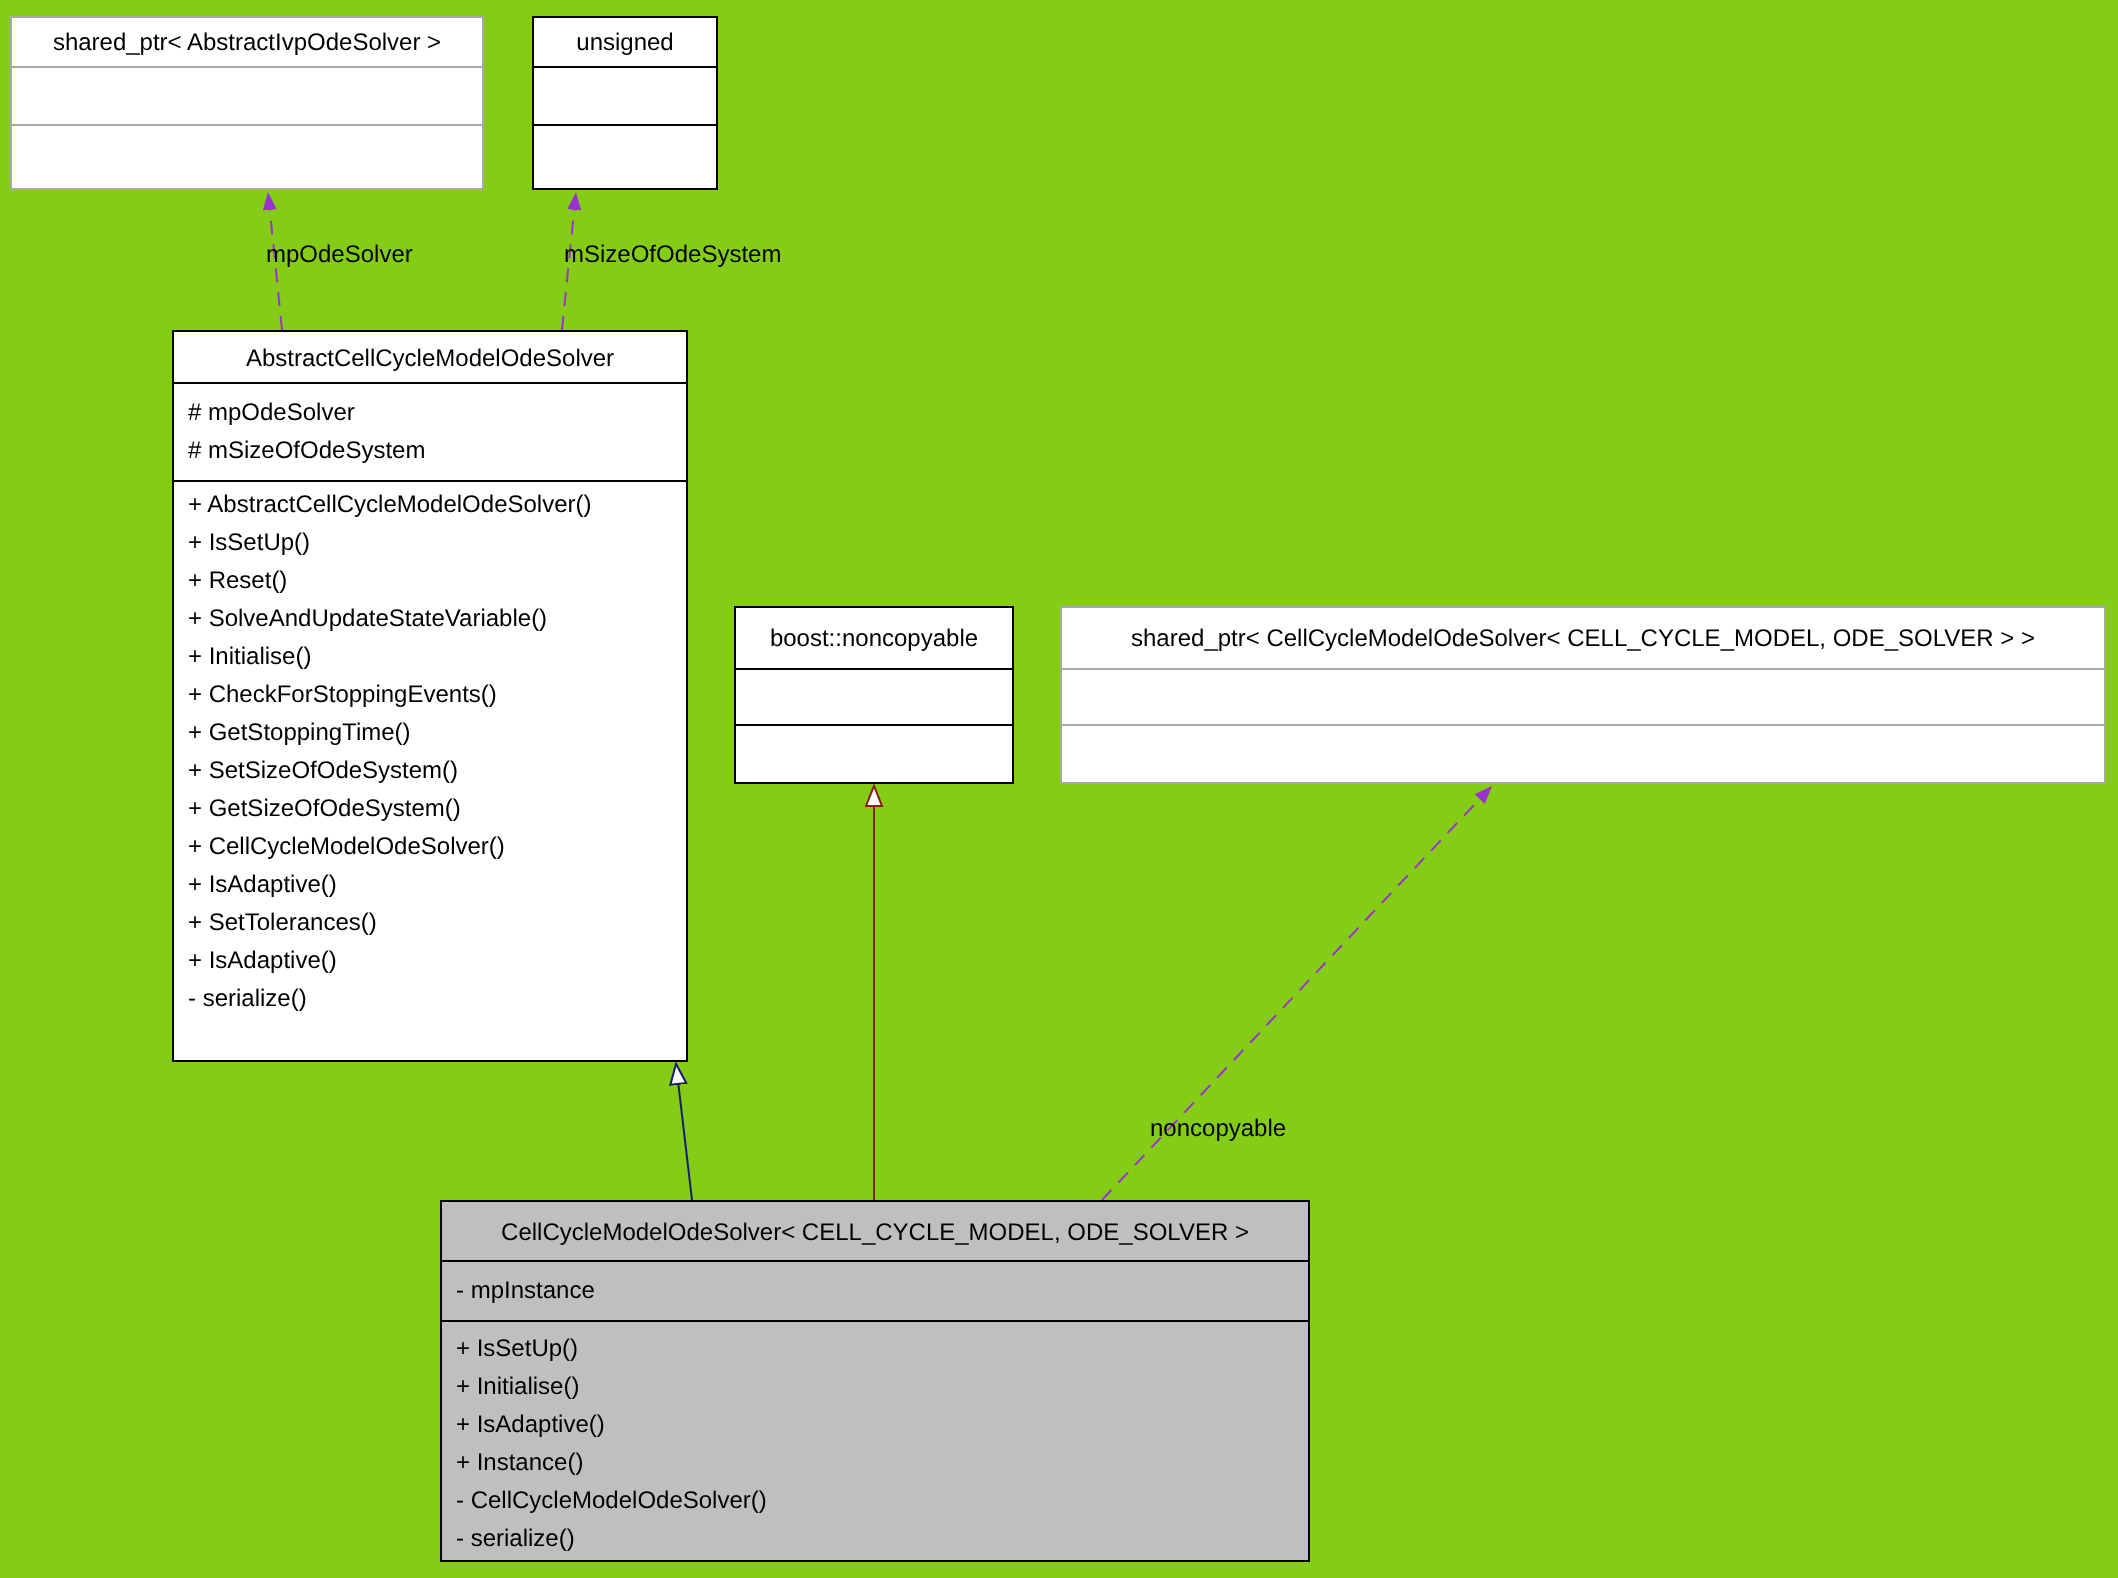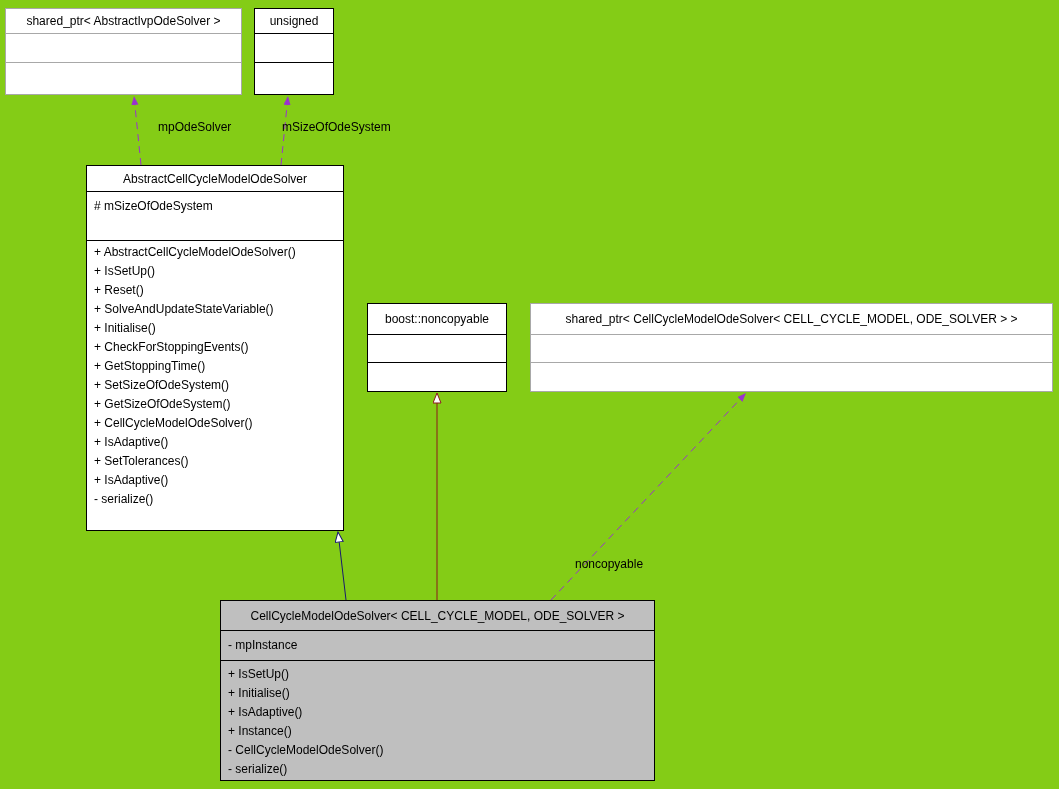--- a/index.html
+++ b/index.html
@@ -58,29 +58,30 @@
     <path d="M437,600 L437,393" stroke="#8b1a1a" stroke-width="1" fill="none" marker-end="url(#m-private)"></path>
     <path d="M551,600 L746,393" stroke="#9a32cd" stroke-width="1" fill="none" stroke-dasharray="7,5" marker-end="url(#m-usage)"></path>
   </svg>
 
   <div class="node gray" style="left:5px; top:8px; width:237px; height:87px;">
     <div class="comp title" style="flex:0 0 25px;">shared_ptr&lt; AbstractIvpOdeSolver &gt;</div>
     <div class="comp" style="flex:0 0 29px;"></div>
     <div class="comp"></div>
   </div>
 
-  <div class="node" style="left:254px; top:8px; width:80px; height:87px;">
+  <div class="node" style="left:266px; top:8px; width:93px; height:87px;">
     <div class="comp title" style="flex:0 0 25px;">unsigned</div>
     <div class="comp" style="flex:0 0 29px;"></div>
     <div class="comp"></div>
   </div>
 
   <div class="node" style="left:86px; top:165px; width:258px; height:366px;">
     <div class="comp title" style="flex:0 0 26px;">AbstractCellCycleModelOdeSolver</div>
     <div class="comp lines mid" style="flex:0 0 49px;">
+      <div class="line"># mpOdeSolver</div>
       <div class="line"># mSizeOfOdeSystem</div>
     </div>
     <div class="comp lines tight">
       <div class="line">+ AbstractCellCycleModelOdeSolver()</div>
       <div class="line">+ IsSetUp()</div>
       <div class="line">+ Reset()</div>
       <div class="line">+ SolveAndUpdateStateVariable()</div>
       <div class="line">+ Initialise()</div>
       <div class="line">+ CheckForStoppingEvents()</div>
       <div class="line">+ GetStoppingTime()</div>
@@ -114,17 +115,17 @@
     <div class="comp lines">
       <div class="line">+ IsSetUp()</div>
       <div class="line">+ Initialise()</div>
       <div class="line">+ IsAdaptive()</div>
       <div class="line">+ Instance()</div>
       <div class="line">- CellCycleModelOdeSolver()</div>
       <div class="line">- serialize()</div>
     </div>
   </div>
 
-  <div class="edge-label" style="left:158px; top:120px;">mpOdeSolver</div>
+  <div class="edge-label" style="left:133px; top:120px;">mpOdeSolver</div>
   <div class="edge-label" style="left:282px; top:120px;">mSizeOfOdeSystem</div>
   <div class="edge-label" style="left:575px; top:557px;">noncopyable</div>
 
 </div>
 
 </body></html>

